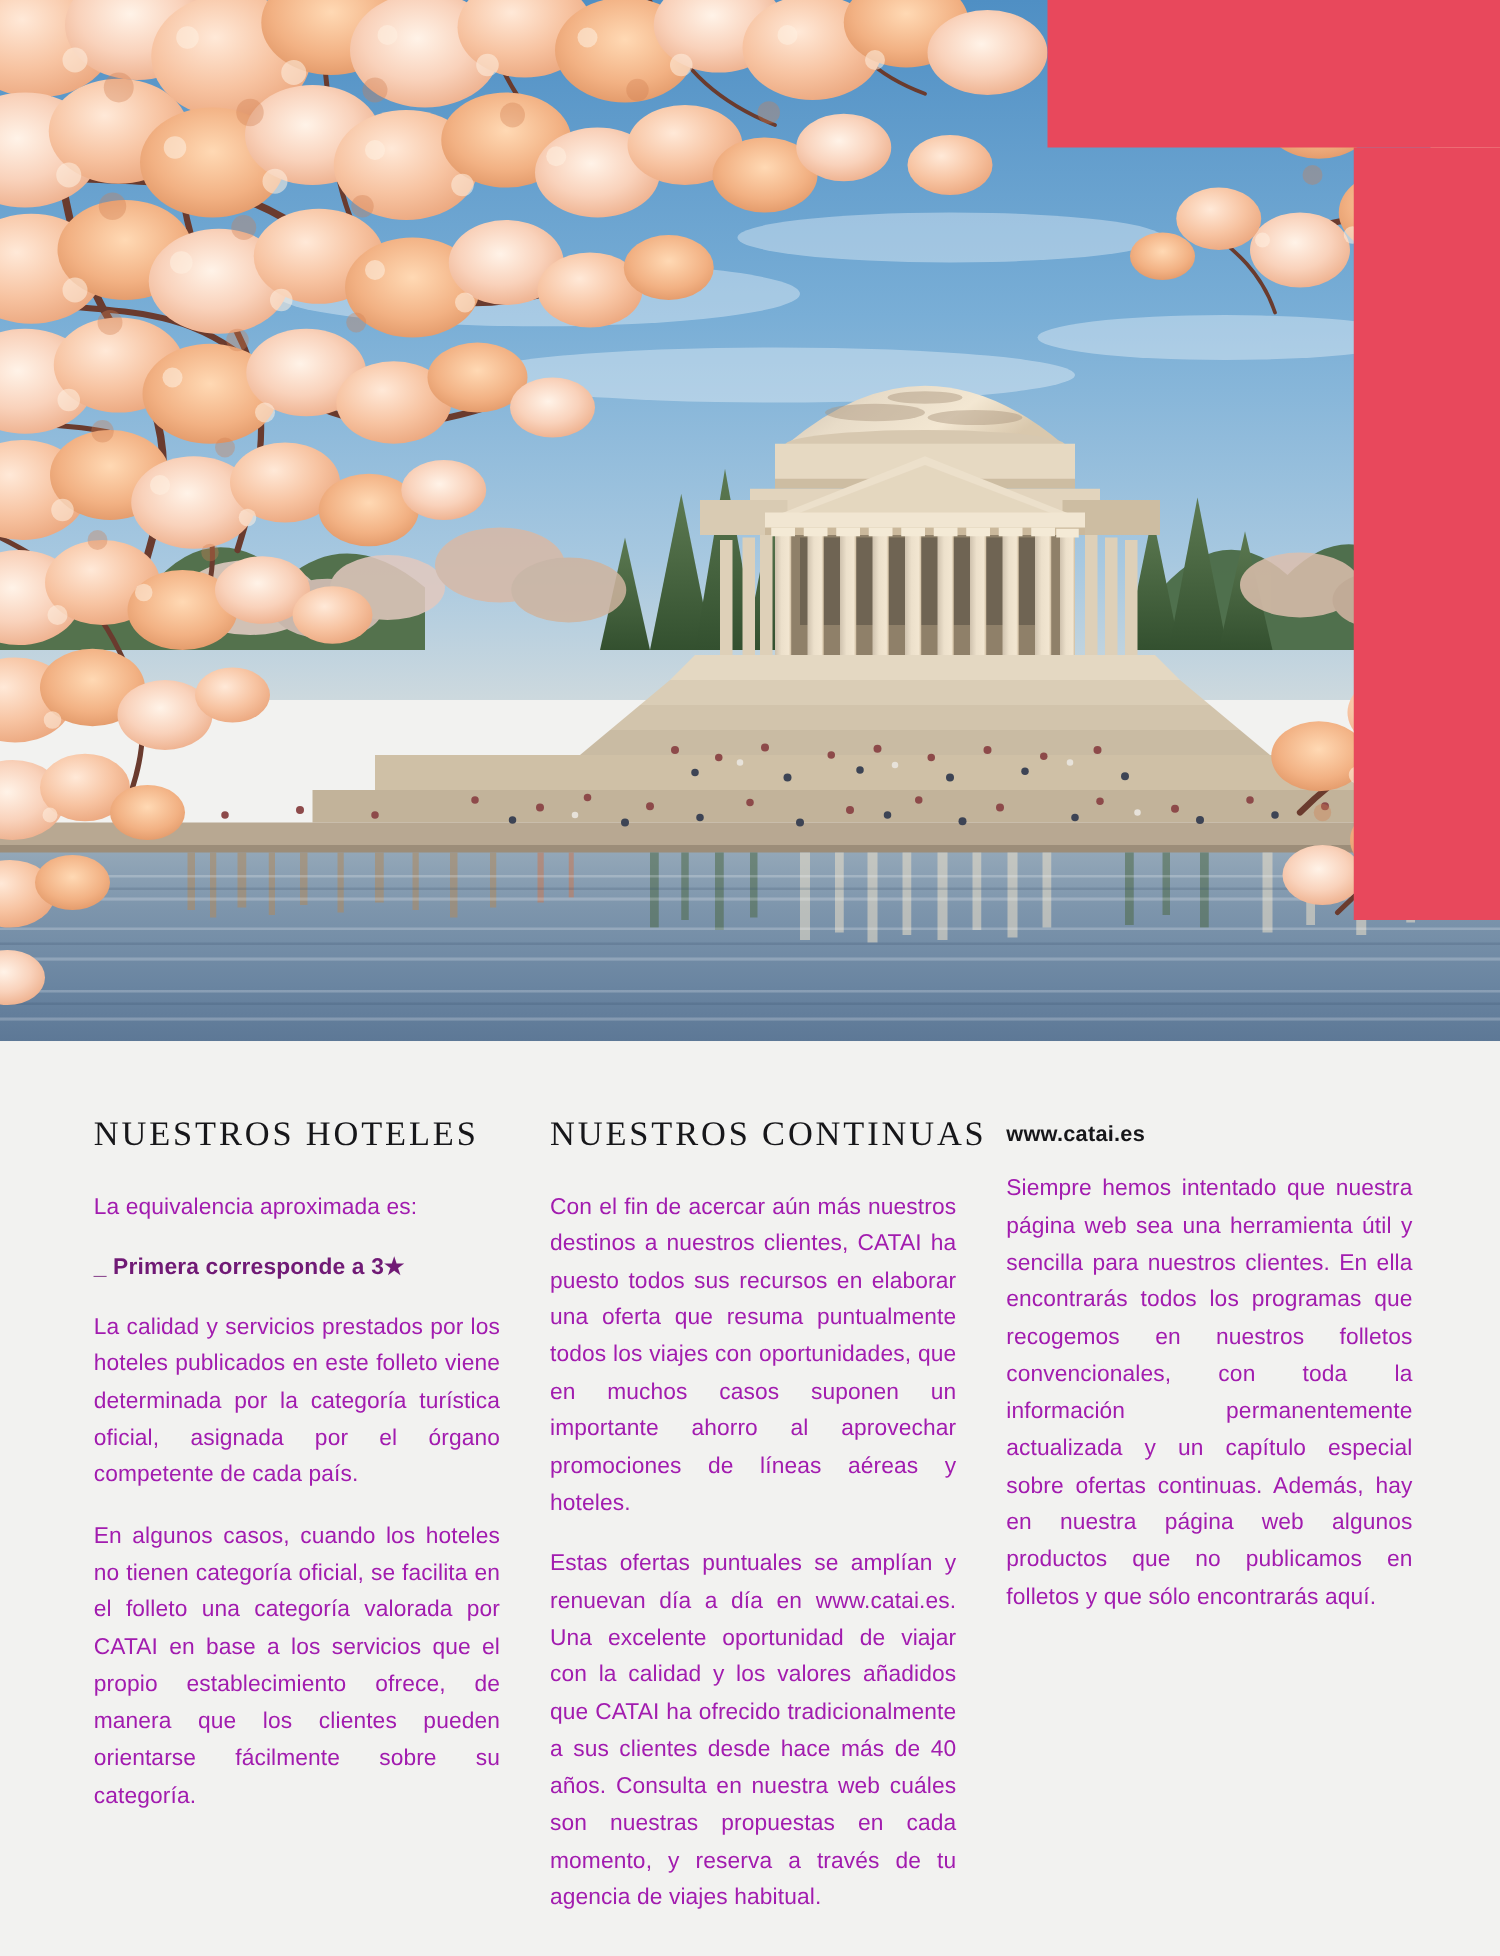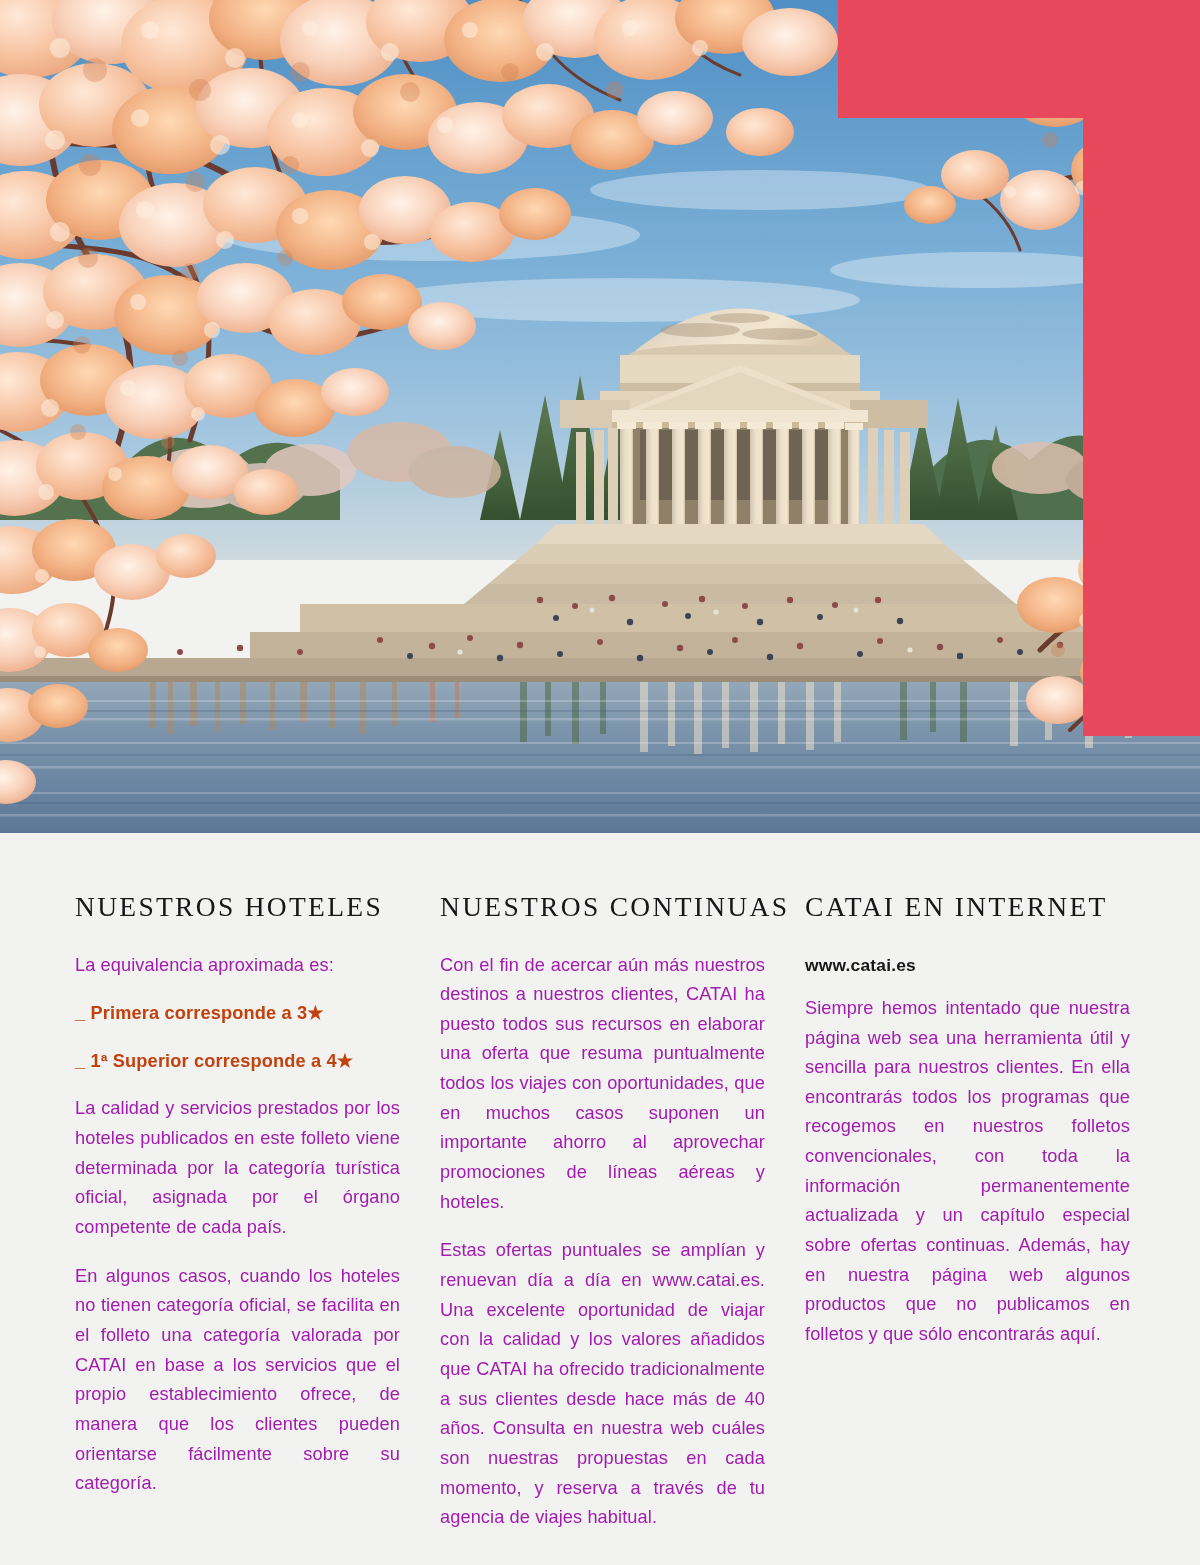--- a/index.html
+++ b/index.html
@@ -39,21 +39,21 @@
   .col p{
     margin:0 0 19px 0;
     font-size:18.2px;
     line-height:1.63;
     color:#a21caf;
     text-align:justify;
     letter-spacing:.1px;
   }
   .col p.lead{text-align:left;}
   .col p.bullet{
-    font-weight:bold;color:#c2410c;text-align:left;
+    font-weight:bold;color:#701a75;text-align:left;
     margin:0 0 18px 0;letter-spacing:.15px;
   }
   .col p.url{
     font-weight:bold;color:#17171a;text-align:left;
     margin:0 0 15px 0;font-size:17.4px;letter-spacing:.2px;
   }
   .col p.last{margin-bottom:0;}
 </style>
 </head>
 <body>
@@ -526,33 +526,31 @@
     <div class="red-block red-side"></div>
   </div>
 
   <div class="content">
     <div class="cols">
 
       <div class="col">
         <h2 class="heading">NUESTROS HOTELES</h2>
         <p class="lead">La equivalencia aproximada es:</p>
         <p class="bullet">_ Primera corresponde a 3★</p>
-        <p class="bullet">_ 1ª Superior corresponde a 4★</p>
         <p>La calidad y servicios prestados por los hoteles publicados en este folleto viene determinada por la categoría turística oficial, asignada por el órgano competente de cada país.</p>
         <p class="last">En algunos casos, cuando los hoteles no tienen categoría oficial, se facilita en el folleto una categoría valorada por CATAI en base a los servicios que el propio establecimiento ofrece, de manera que los clientes pueden orientarse fácilmente sobre su categoría.</p>
       </div>
 
       <div class="col">
         <h2 class="heading">NUESTROS CONTINUAS</h2>
         <p>Con el fin de acercar aún más nuestros destinos a nuestros clientes, CATAI ha puesto todos sus recursos en elaborar una oferta que resuma puntualmente todos los viajes con oportunidades, que en muchos casos suponen un importante ahorro al aprovechar promociones de líneas aéreas y hoteles.</p>
         <p class="last">Estas ofertas puntuales se amplían y renuevan día a día en www.catai.es. Una excelente oportunidad de viajar con la calidad y los valores añadidos que CATAI ha ofrecido tradicionalmente a sus clientes desde hace más de 40 años. Consulta en nuestra web cuáles son nuestras propuestas en cada momento, y reserva a través de tu agencia de viajes habitual.</p>
       </div>
 
       <div class="col">
-        <h2 class="heading">CATAI EN INTERNET</h2>
         <p class="url">www.catai.es</p>
         <p class="last">Siempre hemos intentado que nuestra página web sea una herramienta útil y sencilla para nuestros clientes. En ella encontrarás todos los programas que recogemos en nuestros folletos convencionales, con toda la información permanentemente actualizada y un capítulo especial sobre ofertas continuas. Además, hay en nuestra página web algunos productos que no publicamos en folletos y que sólo encontrarás aquí.</p>
       </div>
 
     </div>
   </div>
 
 </div>
 
 </body></html>

